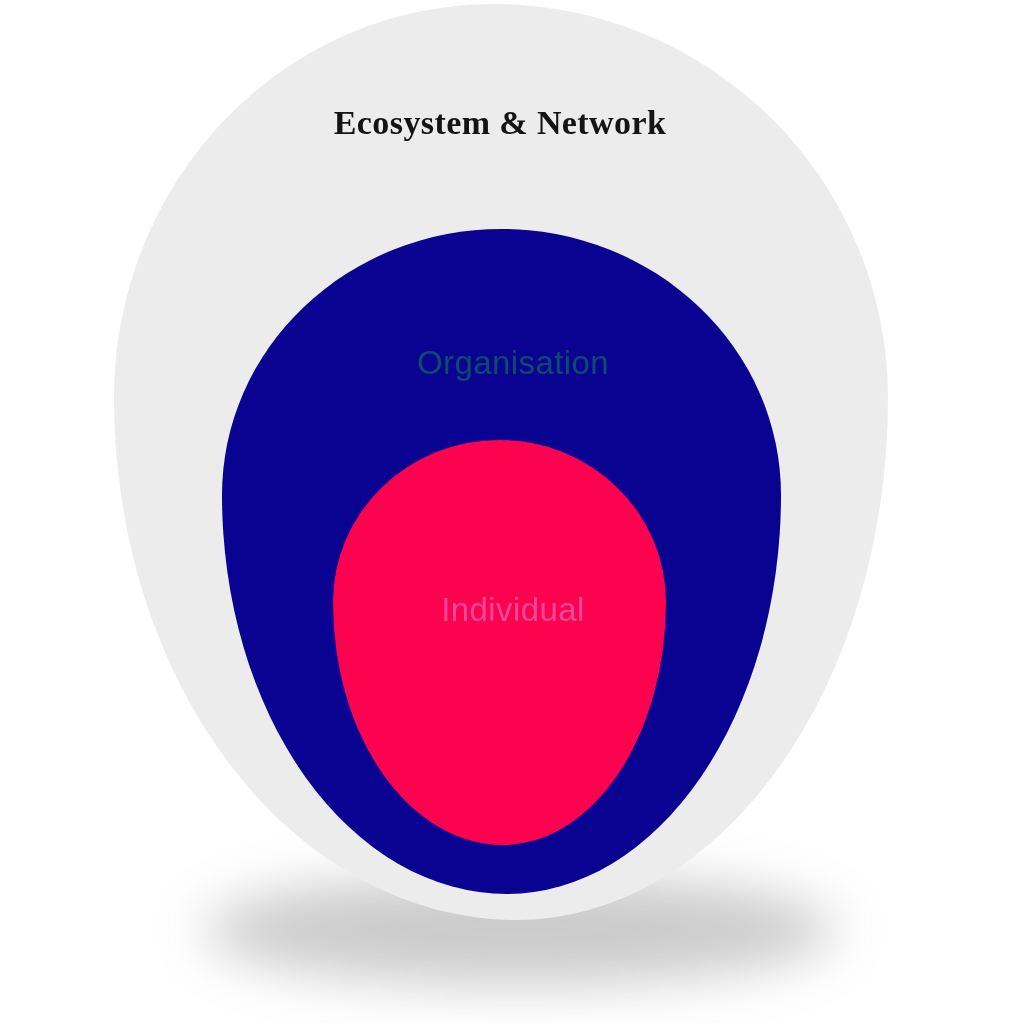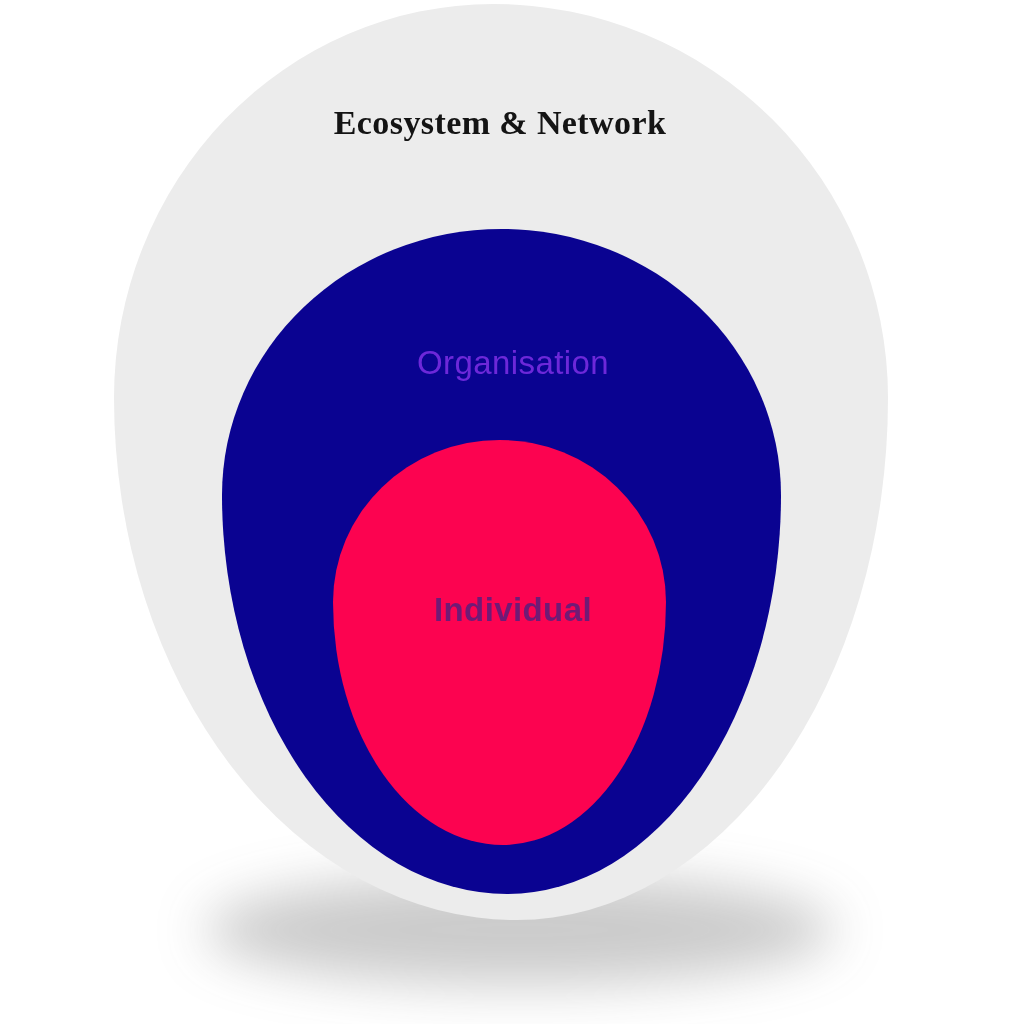--- a/index.html
+++ b/index.html
@@ -83,17 +83,17 @@
   <div class="drop-shadow"></div>
 
   <div class="egg egg-outer" style="background: rgb(236, 236, 236);"></div>
 
   <div class="egg egg-mid" style="background: rgb(10, 3, 145);"></div>
 
   <div class="egg egg-inner" style="background: rgb(252, 3, 80);"></div>
 
   <div class="blob-label label-outer" style="color: rgb(20, 20, 20);">Ecosystem &amp; Network</div>
 
-  <div class="blob-label label-mid" style="color: #6d28d9;">Organisation</div>
+  <div class="blob-label label-mid" style="color: #0c4a6e;">Organisation</div>
 
-  <div class="blob-label label-inner" style="color: #701a75; font-weight: bold;">Individual</div>
+  <div class="blob-label label-inner" style="color: #ec4899;">Individual</div>
 
 </div>
 
 </body></html>

